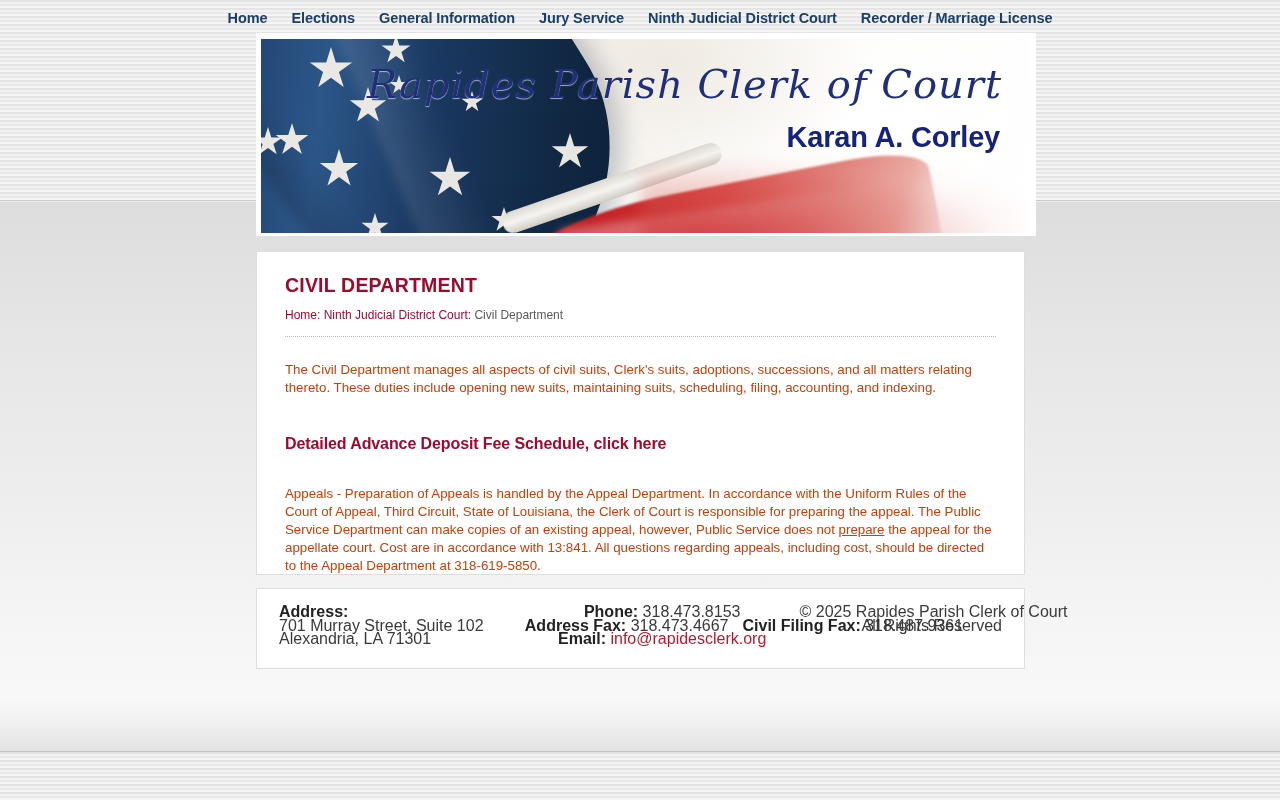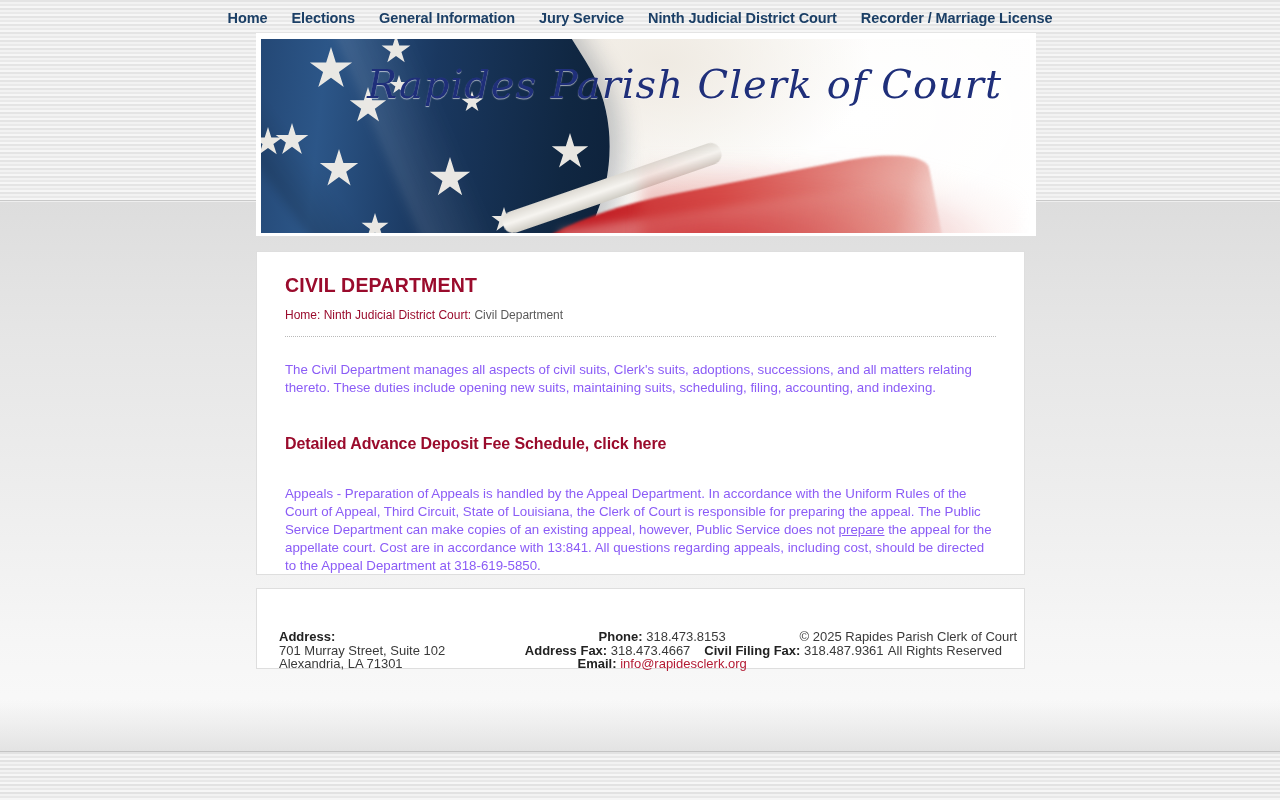--- a/index.html
+++ b/index.html
@@ -271,21 +271,21 @@
 
   .dotted-rule {
     height: 1px;
     border-top: 1px dotted #b9b9b9;
     margin: 0 0 24px 0;
   }
 
   .body-text {
     font-size: 13.3px;
     line-height: 18px;
-    color: #8b5cf6;
+    color: #c2410c;
     margin: 0;
   }
 
   .fee-link {
     display: block;
     margin: 38px 0 32px 0;
     font-size: 16px;
     font-weight: bold;
     color: #9a0b2c;
     text-decoration: none;
@@ -293,24 +293,23 @@
     cursor: pointer;
   }
 
   .body-text u { text-decoration: underline; }
 
   
   .footer-grid {
     display: flex;
     justify-content: space-between;
     align-items: flex-start;
-    font-size: 13px;
+    font-size: 16px;
     color: #3a3a3a;
     line-height: 13.5px;
-    margin-top: 25px;
   }
   .fcol-address { width: 34%; }
   .fcol-contact { width: 38%; text-align: center; }
   .fcol-copy    { width: 28%; text-align: right; color: #3a3a3a; }
   .footer-grid b { color: #222222; }
   .footer-grid .line { white-space: nowrap; }
   .email-link { color: #b31b34; text-decoration: none; cursor: pointer; text-align: center; }
   .gap { display: inline-block; width: 14px; }
 </style>
 </head>
@@ -383,20 +382,21 @@
       <div class="star" style="left:100px; top:174px;">
           <i style="width:28px;height:28px;"></i>
         </div>
 
       <div class="flag-red"></div>
       <div class="flag-white-band"></div>
       <div class="flag-pink"></div>
       <div class="flag-red-soft"></div>
 
       <div class="banner-title">Rapides Parish Clerk of Court</div>
+      <div class="banner-sub">Karan A. Corley</div>
     </div>
   </div>
 
   <div class="card card-main">
 
     <h1 class="page-title">CIVIL DEPARTMENT</h1>
 
     <div class="breadcrumb">
       <a>Home</a><span class="sep">:</span>
       <a>Ninth Judicial District Court</a><span class="sep">:</span>

